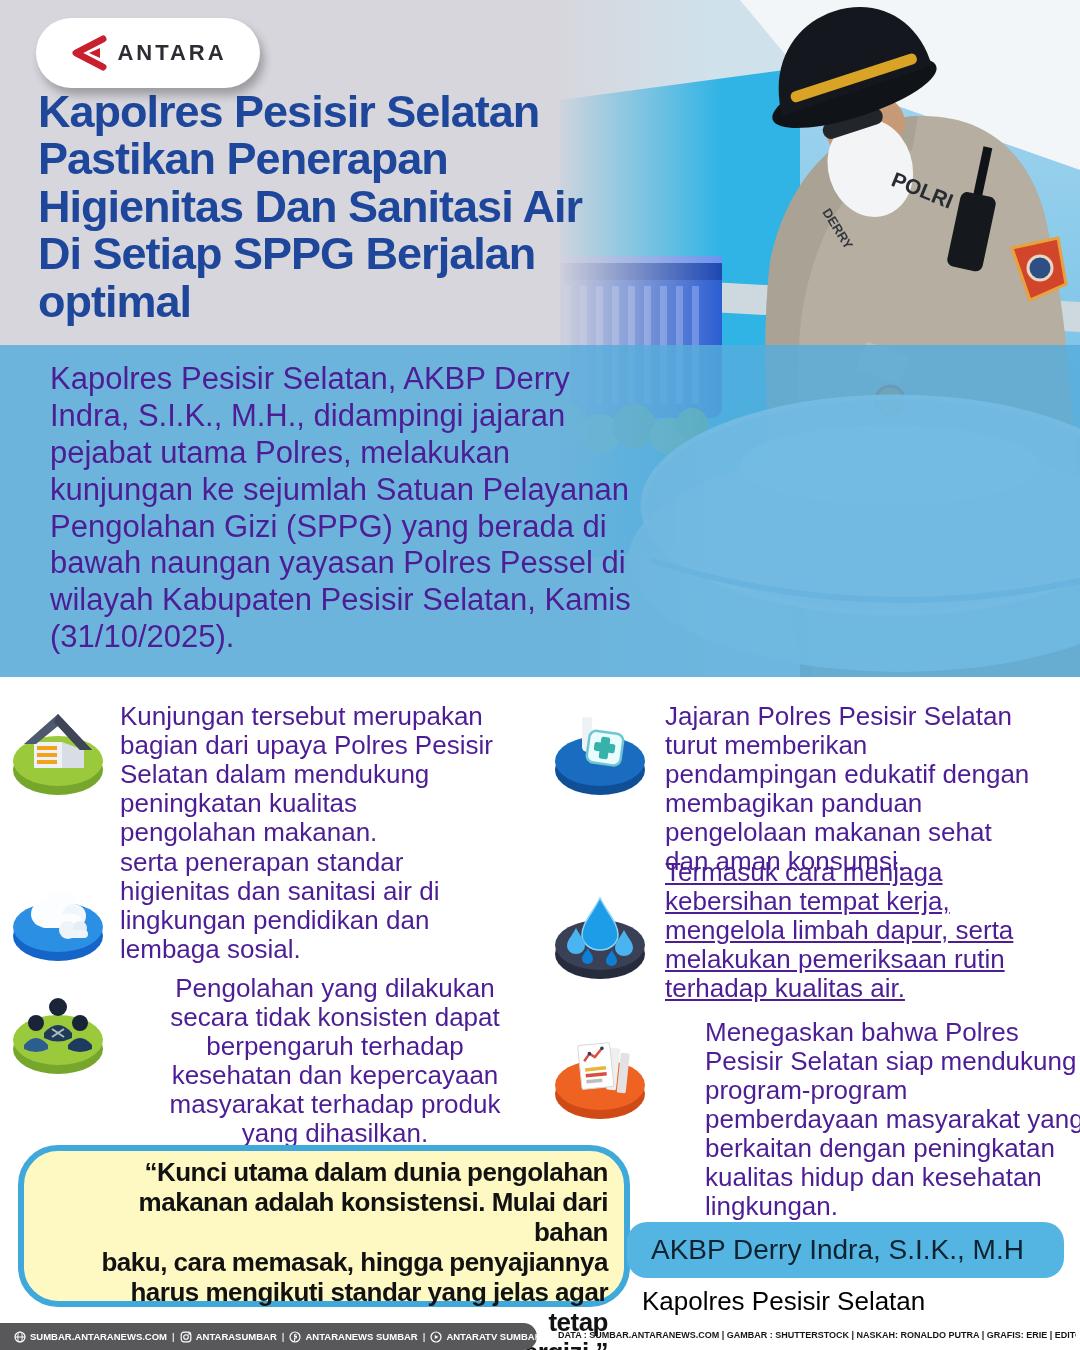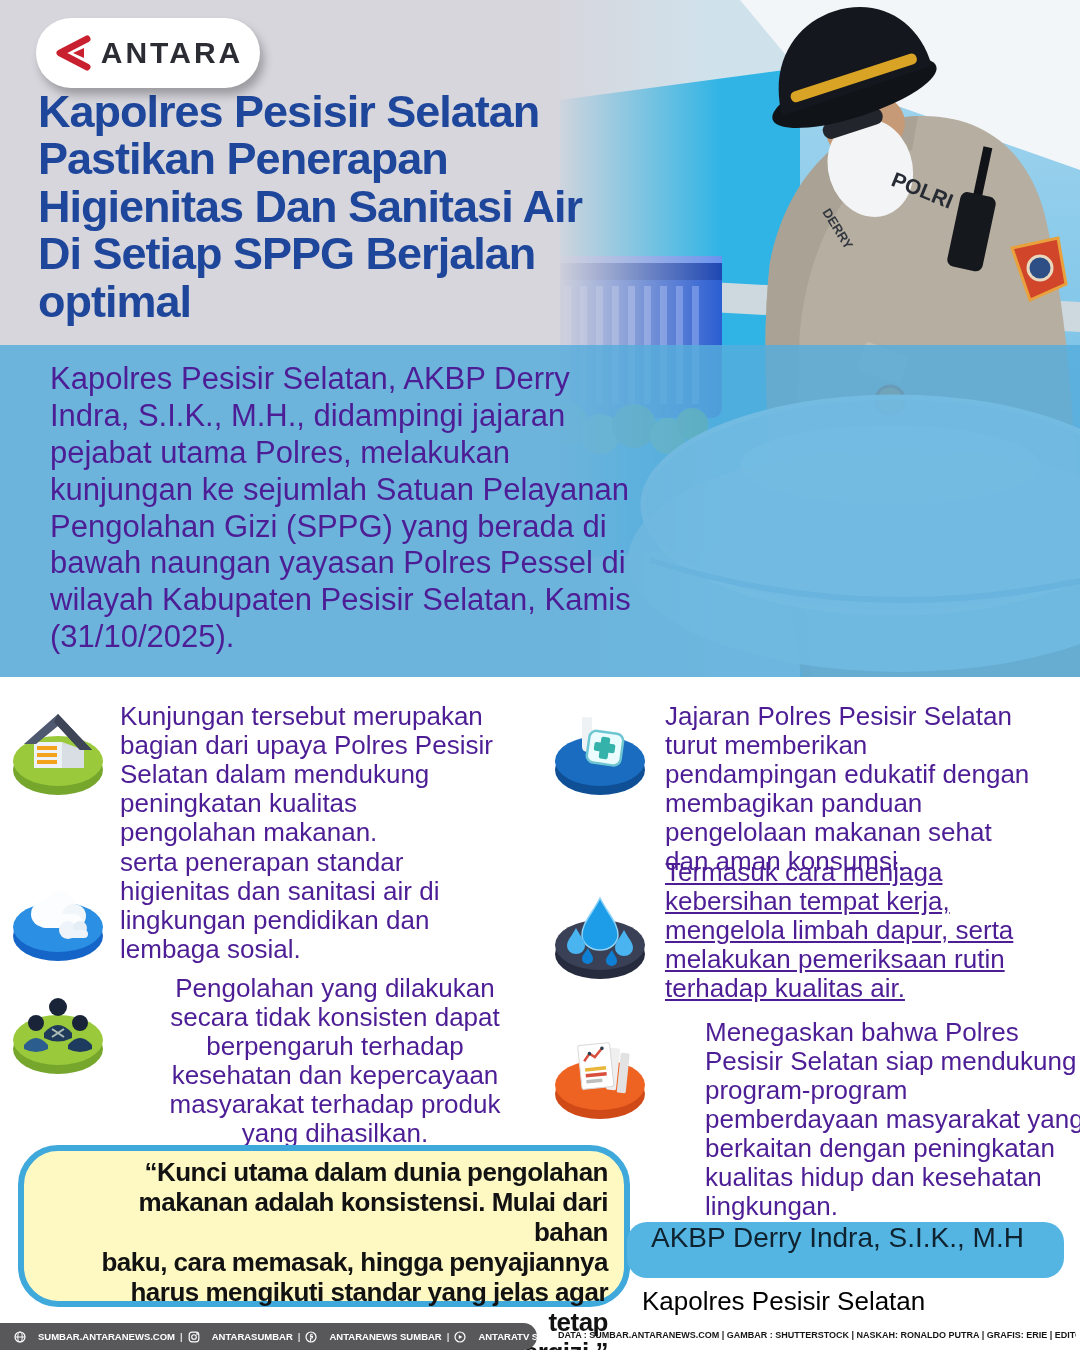--- a/index.html
+++ b/index.html
@@ -8,21 +8,21 @@
   .page *{box-sizing:border-box;}
 
   
   .hero{position:absolute;top:0;left:0;width:1080px;height:677px;background:#d7d6dd;}
   .photo{position:absolute;top:0;right:0;width:520px;height:677px;display:block;}
   .photo-fade{position:absolute;top:0;left:552px;width:170px;height:677px;
               background:linear-gradient(90deg,#d7d6dd 0%,rgba(215,214,221,0) 100%);}
   .logo-pill{position:absolute;top:18px;left:36px;width:224px;height:70px;background:#ffffff;
              border-radius:38px;display:flex;align-items:center;justify-content:center;gap:10px;
              box-shadow:4px 7px 10px rgba(0,0,0,.28);z-index:6;cursor:pointer;}
-  .logo-word{font-size:30px;font-weight:bold;letter-spacing:3px;color:#2c2c34;}
+  .logo-word{font-size:22px;font-weight:bold;letter-spacing:3px;color:#2c2c34;}
   .page-title{position:absolute;top:88px;left:38px;z-index:5;margin:0;
               font-size:45px;line-height:1.055;font-weight:bold;color:#1e479b;
               letter-spacing:-1px;white-space:pre-line;}
   .lead-box{position:absolute;top:345px;left:0;width:1080px;height:332px;
             background:rgba(86,172,220,0.82);z-index:4;}
   .lead-text{margin:16px 0 0 50px;width:660px;font-size:31px;line-height:1.19;color:#4c1d95;
              white-space:pre-line;}
 
   
   .bullet-icon{position:absolute;width:96px;height:92px;}
@@ -34,30 +34,30 @@
   .ic-r1{left:552px;top:706px;} .tx-r1{left:665px;top:702px;width:410px;}
   .ic-r2{left:552px;top:890px;} .tx-r2{left:665px;top:858px;width:410px;text-decoration:underline;}
   .ic-r3{left:552px;top:1030px;}.tx-r3{left:665px;top:1018px;width:410px;margin-left:40px;}
 
   
   .quote-box{position:absolute;left:18px;top:1145px;width:612px;height:162px;background:#fef9c3;
              border:6px solid #3fa9dc;border-radius:40px;z-index:2;padding-left:40px;}
   .quote-text{margin:6px 16px 0 14px;text-align:right;font-size:26px;font-weight:bold;
               letter-spacing:-0.5px;line-height:30px;color:#121212;white-space:pre-line;}
   .name-box{position:absolute;left:627px;top:1222px;width:437px;height:56px;background:#55b5e2;
-            border-radius:20px;z-index:3;display:flex;padding-left:24px;}
+            border-radius:20px;z-index:3;display:flex;align-items:center;padding-left:24px;}
   .name-text{font-size:28px;color:#0f2230;}
   .speaker-title{position:absolute;left:642px;top:1286px;font-size:26px;color:#000;}
 
   
   .social-bar{position:absolute;left:0;top:1323px;width:537px;height:27px;background:#58585b;
               border-radius:0 14px 14px 0;display:flex;align-items:center;gap:5px;
               padding:0 10px 0 14px;color:#fff;font-size:9.5px;font-weight:bold;
               white-space:nowrap;overflow:hidden;z-index:5;}
-  .social-item{display:flex;align-items:flex-start;gap:12px;cursor:pointer;}
+  .social-item{display:flex;align-items:flex-start;gap:4px;cursor:pointer;}
   .social-sep{opacity:.8;}
   .credits{position:absolute;left:558px;top:1330px;width:518px;font-size:9px;font-weight:bold;
            color:#151515;white-space:nowrap;overflow:hidden;letter-spacing:0;}
 </style>
 </head>
 <body>
 
 <div class="page">
 
   <div class="hero">

